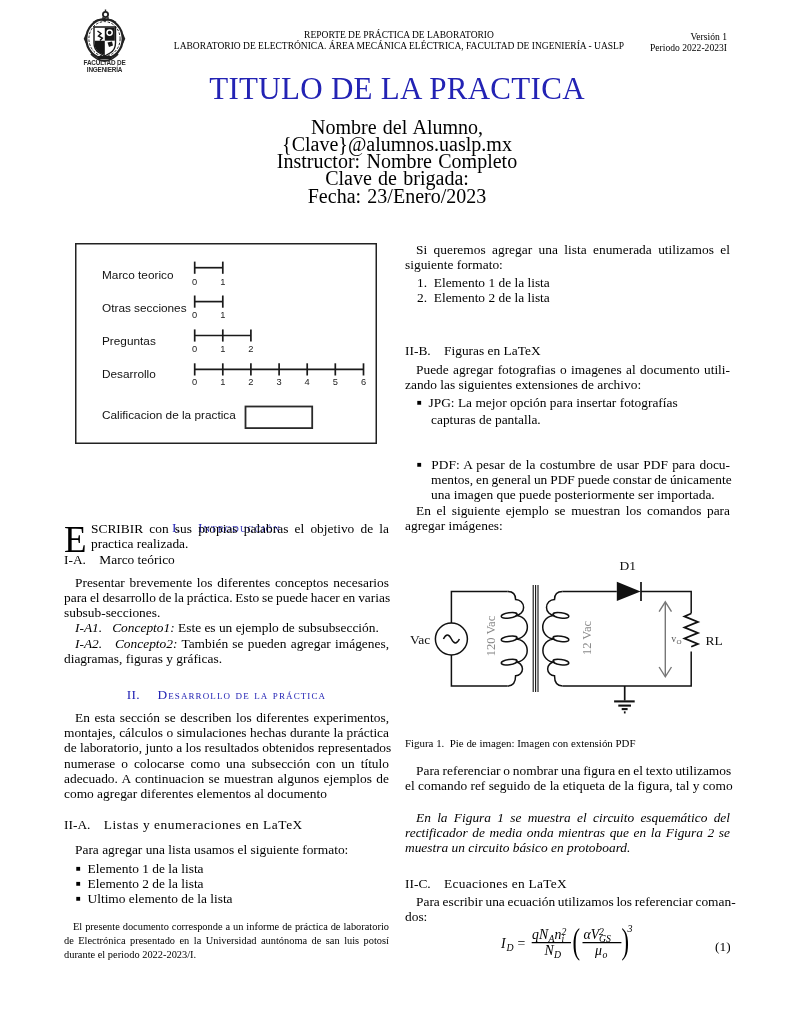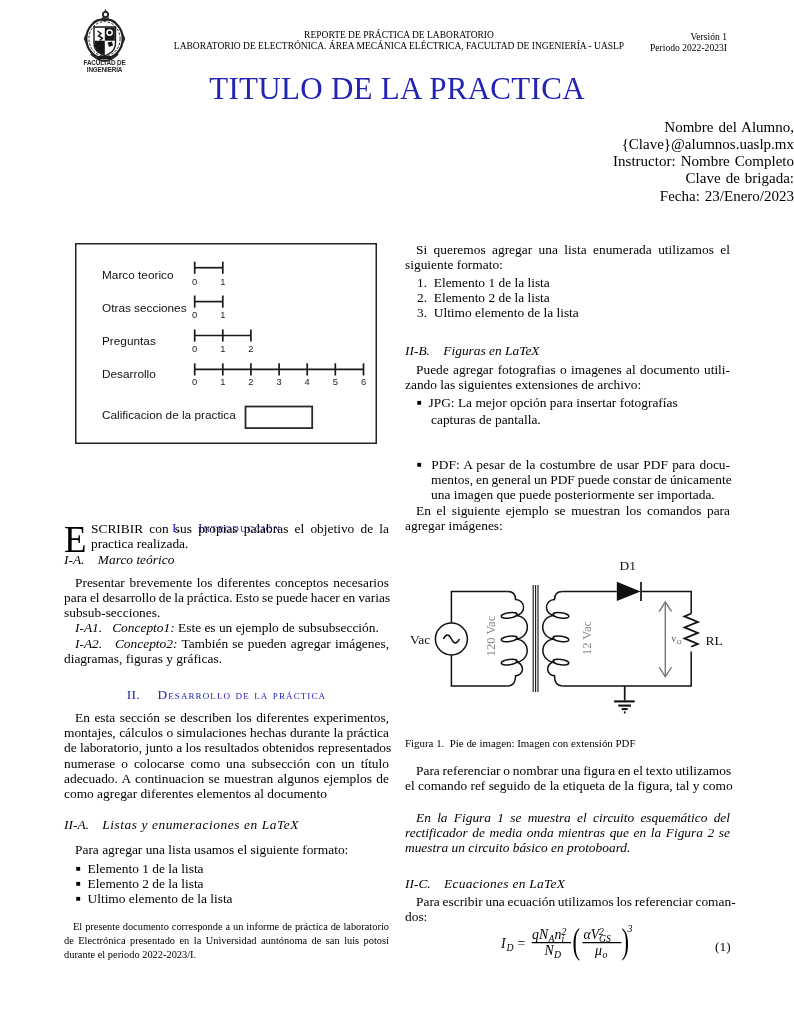--- a/index.html
+++ b/index.html
@@ -1,20 +1,20 @@
 <!DOCTYPE html>
 <html><head><meta charset="utf-8"><title>doc</title><style>
 html,body{margin:0;padding:0}
 body{width:794px;height:1028px;position:relative;background:#fff;font-family:"Liberation Serif",serif;color:#000;overflow:hidden}
 .abs{position:absolute}
 .jl{height:15.2px;text-align:justify;text-align-last:justify;white-space:nowrap}
 .ll{height:15.2px}
 .blk{position:absolute;width:325px;font-size:13.4px;line-height:15.2px}
 .sechead{color:#2323b4;text-align:center;font-variant:small-caps;letter-spacing:0.2px}
-.subhead{font-style:italic}
+.subhead{}
 .it{font-style:italic}
 </style></head><body>
 
 <div class="abs" id="logo" style="left:81px;top:8px;width:48px;height:68px">
 <svg width="48" height="68" viewBox="0 0 48 68">
 <g stroke="#222" fill="none">
 <circle cx="24.5" cy="6.5" r="2.6" stroke-width="1.8"></circle>
 <line x1="24.5" y1="1.5" x2="24.5" y2="3.5" stroke-width="1.4"></line>
 <line x1="22" y1="9" x2="22" y2="12" stroke-width="1.3"></line>
 <line x1="27" y1="9" x2="27" y2="12" stroke-width="1.3"></line>
@@ -41,21 +41,21 @@
 
 <div class="abs" style="left:95px;top:30px;width:608px;text-align:center;font-size:9.5px;line-height:10.7px">
 REPORTE DE PRÁCTICA DE LABORATORIO<br>
 LABORATORIO DE ELECTRÓNICA. ÁREA MECÁNICA ELÉCTRICA, FACULTAD DE INGENIERÍA - UASLP
 </div>
 
 <div class="abs" style="left:620px;top:32px;width:107px;text-align:right;font-size:9.6px;line-height:10.6px">Versión 1<br>Periodo 2022-2023I</div>
 
 <div class="abs" style="left:0;top:71px;width:794px;text-align:center;font-size:31px;letter-spacing:0.3px;color:#2323b4">TITULO DE LA PRACTICA</div>
 
-<div class="abs" style="left:0;top:119px;width:794px;text-align:right;font-size:15px;word-spacing:1.3px;line-height:17.15px">
+<div class="abs" style="left:0;top:119px;width:794px;text-align:center;font-size:20px;word-spacing:1.3px;line-height:17.15px">
 Nombre del Alumno,<br>
 {Clave}@alumnos.uaslp.mx<br>
 Instructor: Nombre Completo<br>
 Clave de brigada:<br>
 Fecha: 23/Enero/2023
 </div>
 
 <div class="abs" id="figbox" style="left:75px;top:243px;width:302px;height:201px">
 <svg width="302" height="201" viewBox="0 0 302 201" font-family="Liberation Sans">
 <rect x="0.75" y="0.75" width="300.5" height="199.5" fill="none" stroke="#222" stroke-width="1.5"></rect>
@@ -149,21 +149,20 @@
 <div>durante el periodo 2022-2023/I.</div>
 </div>
 
 <div class="blk" style="left:405px;top:242px">
 <div class="jl" style="padding-left:11px">Si queremos agregar una lista enumerada utilizamos el</div>
 <div class="ll">siguiente formato:</div>
 </div>
 <div class="blk" style="left:405px;top:275px">
 <div class="ll" style="padding-left:12px">1.&nbsp;&nbsp;Elemento 1 de la lista</div>
 <div class="ll" style="padding-left:12px">2.&nbsp;&nbsp;Elemento 2 de la lista</div>
-<div class="ll" style="padding-left:12px">3.&nbsp;&nbsp;Ultimo elemento de la lista</div>
 </div>
 <div class="blk subhead" style="left:405px;top:343px">II-B.&nbsp;&nbsp;&nbsp;&nbsp;<span>Figuras en LaTeX</span></div>
 <div class="blk" style="left:405px;top:362px">
 <div class="jl" style="padding-left:11px">Puede agregar fotografias o imagenes al documento utili-</div>
 <div class="ll">zando las siguientes extensiones de archivo:</div>
 </div>
 <div class="blk" style="left:405px;top:395px">
 <div class="ll" style="padding-left:12px"><span style="font-size:8px;vertical-align:2px">■</span>&nbsp;&nbsp;JPG: La mejor opción para insertar fotografías</div>
 </div>
 <div class="blk" style="left:405px;top:412px">

